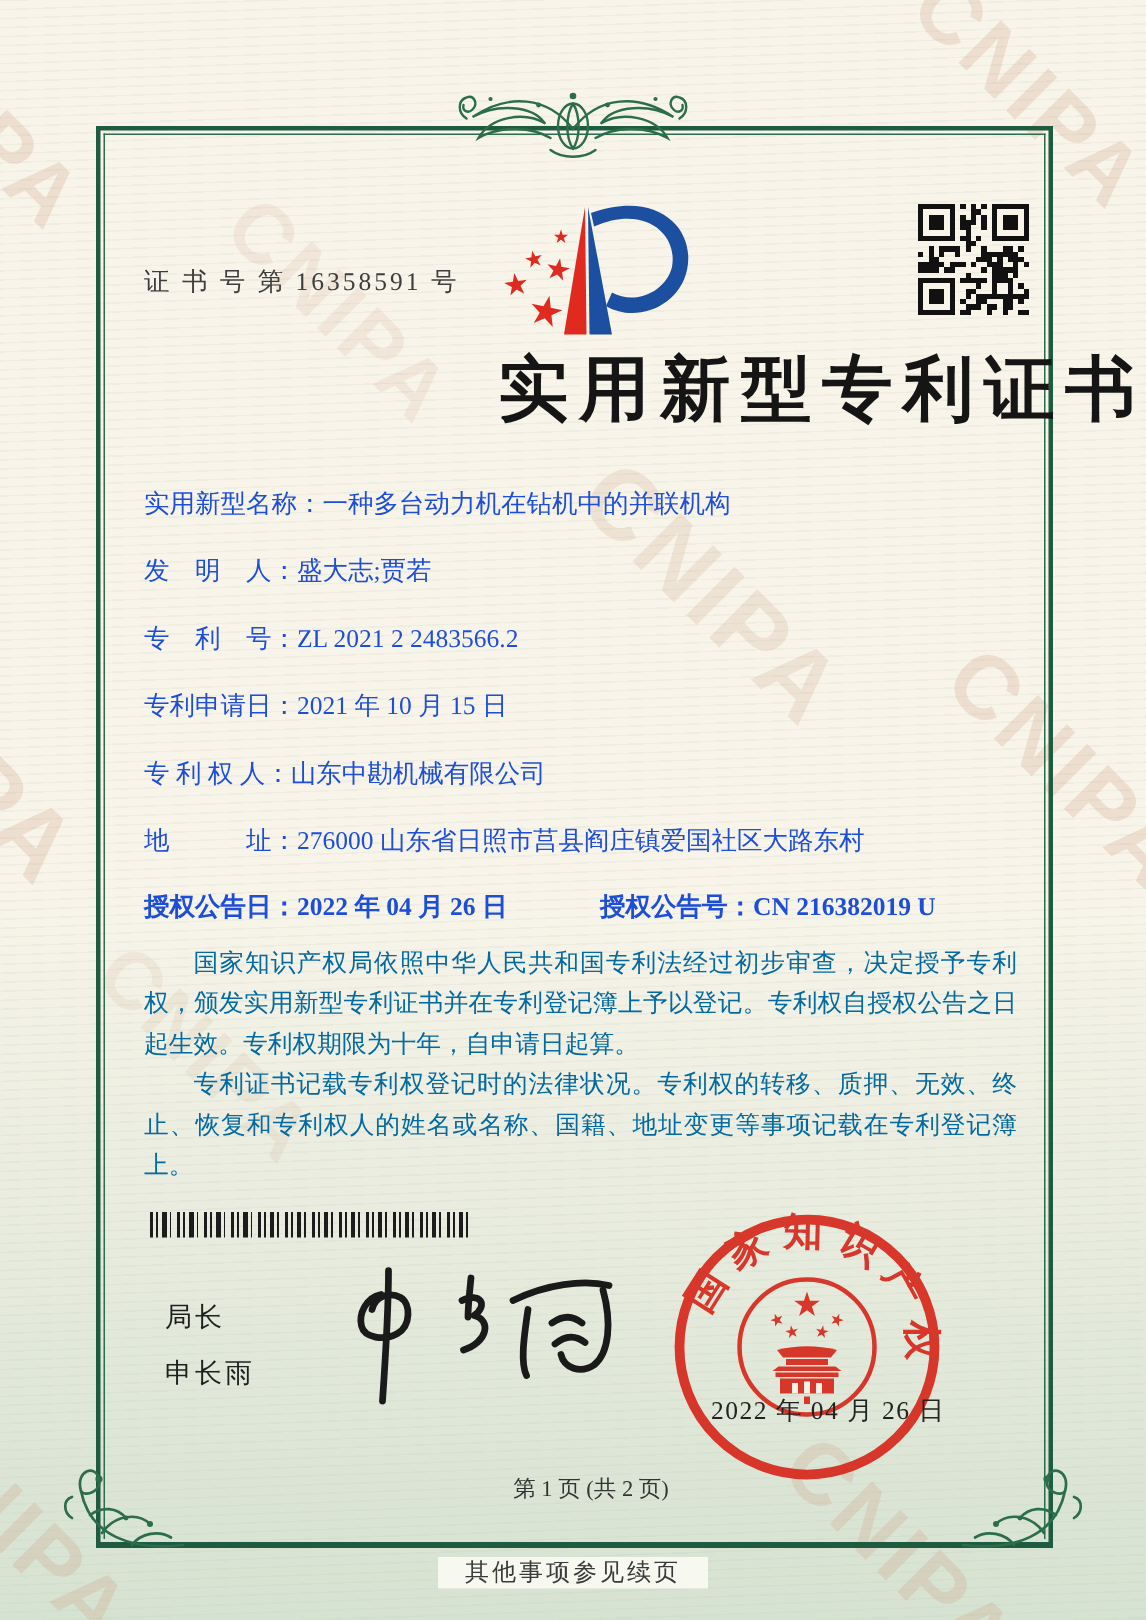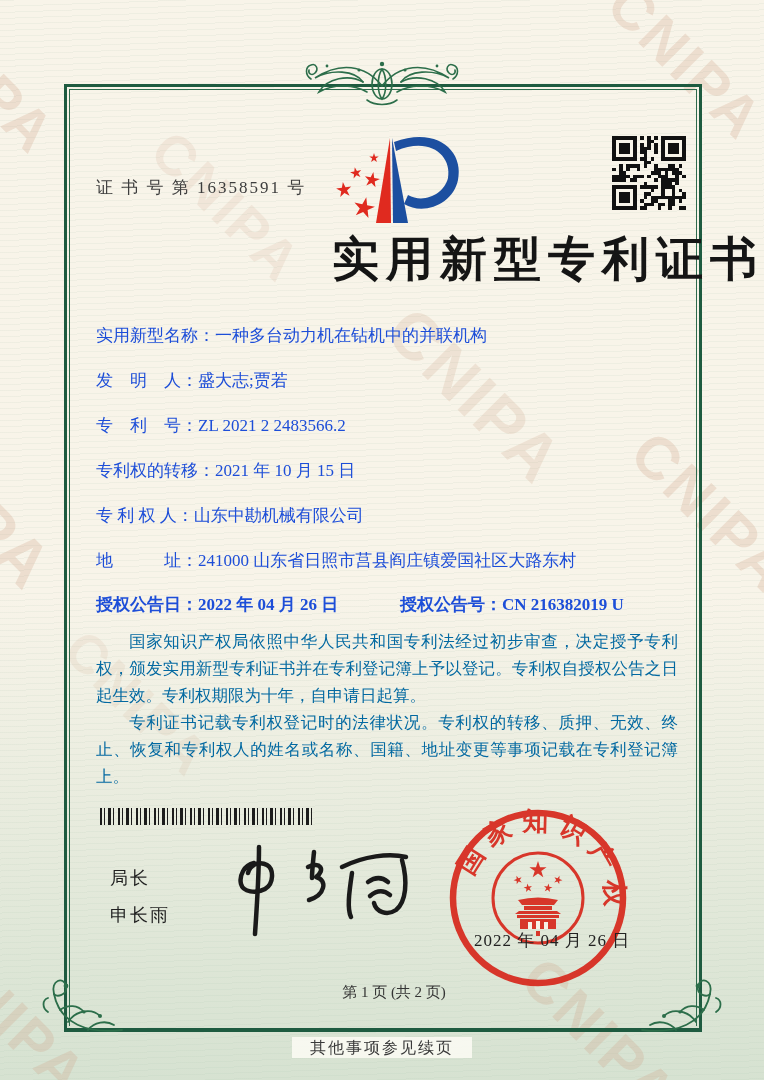--- a/index.html
+++ b/index.html
@@ -312,23 +312,23 @@
     <rect x="2" y="16" width="3" height="3" fill="#111"></rect>
     <rect x="14" y="14" width="4" height="4" fill="#111"></rect>
     <rect x="15" y="15" width="2" height="2" fill="#f8f4e9"></rect>
   </svg>
 
 <div class="title">实用新型专利证书</div>
 
 <div class="field-row row-0"><span class="lab">实用新型名称：</span><span>一种多台动力机在钻机中的并联机构</span></div>
 <div class="field-row row-1"><span class="lab">发　明　人：</span><span>盛大志;贾若</span></div>
 <div class="field-row row-2"><span class="lab">专　利　号：</span><span>ZL 2021 2 2483566.2</span></div>
-<div class="field-row row-3"><span class="lab">专利权的转移：</span><span>2021 年 10 月 15 日</span></div>
+<div class="field-row row-3"><span class="lab">专利申请日：</span><span>2021 年 10 月 15 日</span></div>
 <div class="field-row row-4"><span class="lab">专 利 权 人：</span><span>山东中勘机械有限公司</span></div>
-<div class="field-row row-5"><span class="lab">地　　　址：</span><span>241000  山东省日照市莒县阎庄镇爱国社区大路东村</span></div>
+<div class="field-row row-5"><span class="lab">地　　　址：</span><span>276000  山东省日照市莒县阎庄镇爱国社区大路东村</span></div>
 <div class="field-row row-6">
   <span class="lab">授权公告日：</span><span>2022 年 04 月 26 日</span>
   <span class="pair2"><span class="lab">授权公告号：</span><span>CN 216382019 U</span></span>
 </div>
 
 <div class="body-text">
   <p>国家知识产权局依照中华人民共和国专利法经过初步审查，决定授予专利权，颁发实用新型专利证书并在专利登记簿上予以登记。专利权自授权公告之日起生效。专利权期限为十年，自申请日起算。</p>
   <p>专利证书记载专利权登记时的法律状况。专利权的转移、质押、无效、终止、恢复和专利权人的姓名或名称、国籍、地址变更等事项记载在专利登记簿上。</p>
 </div>
 

